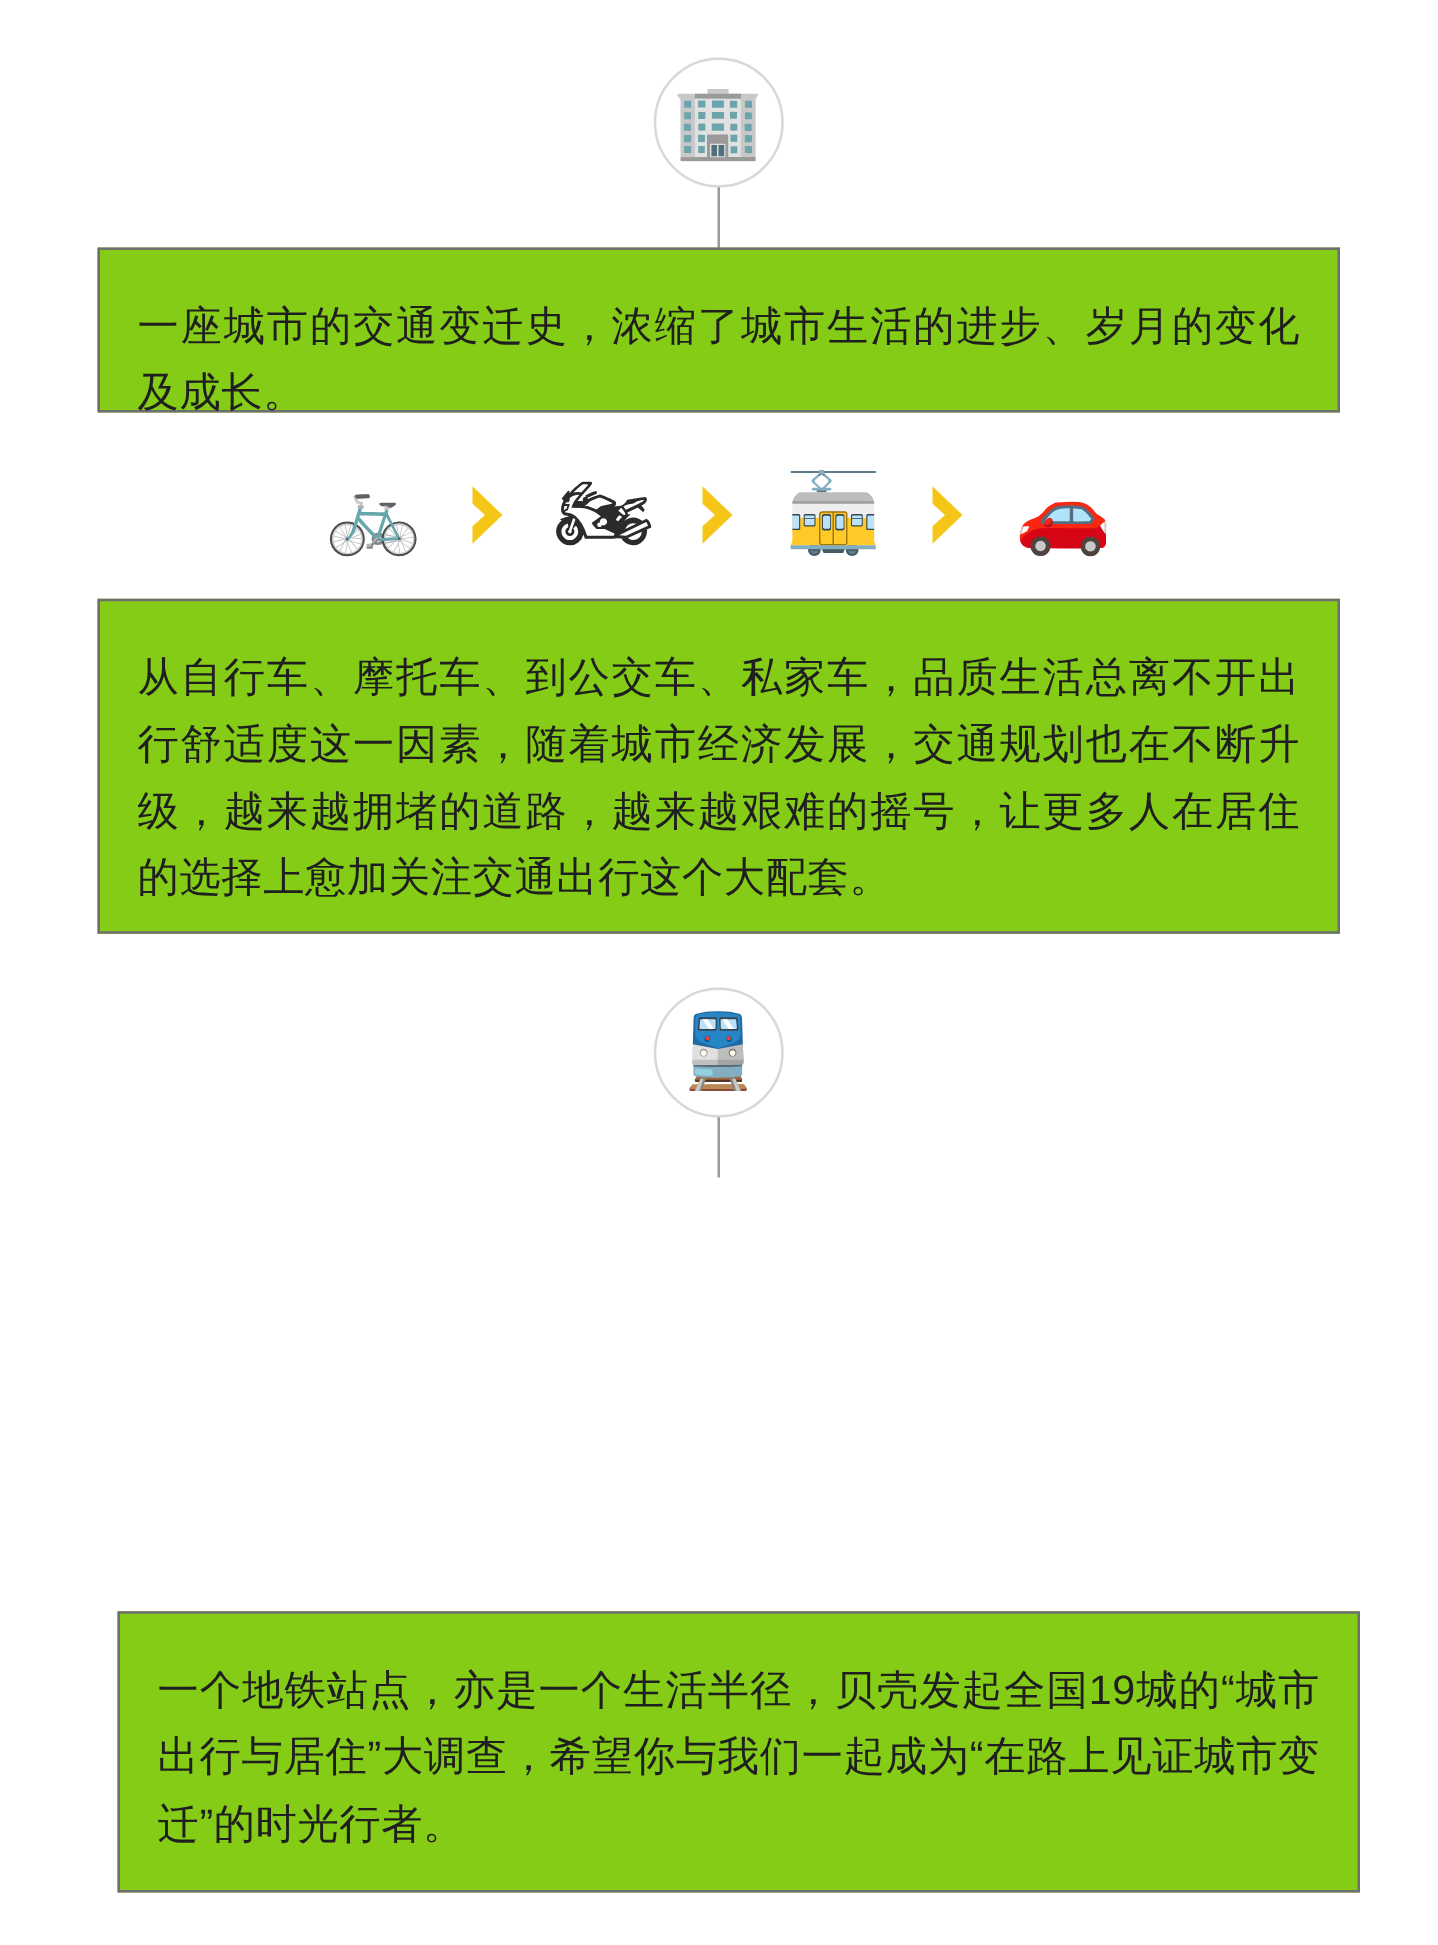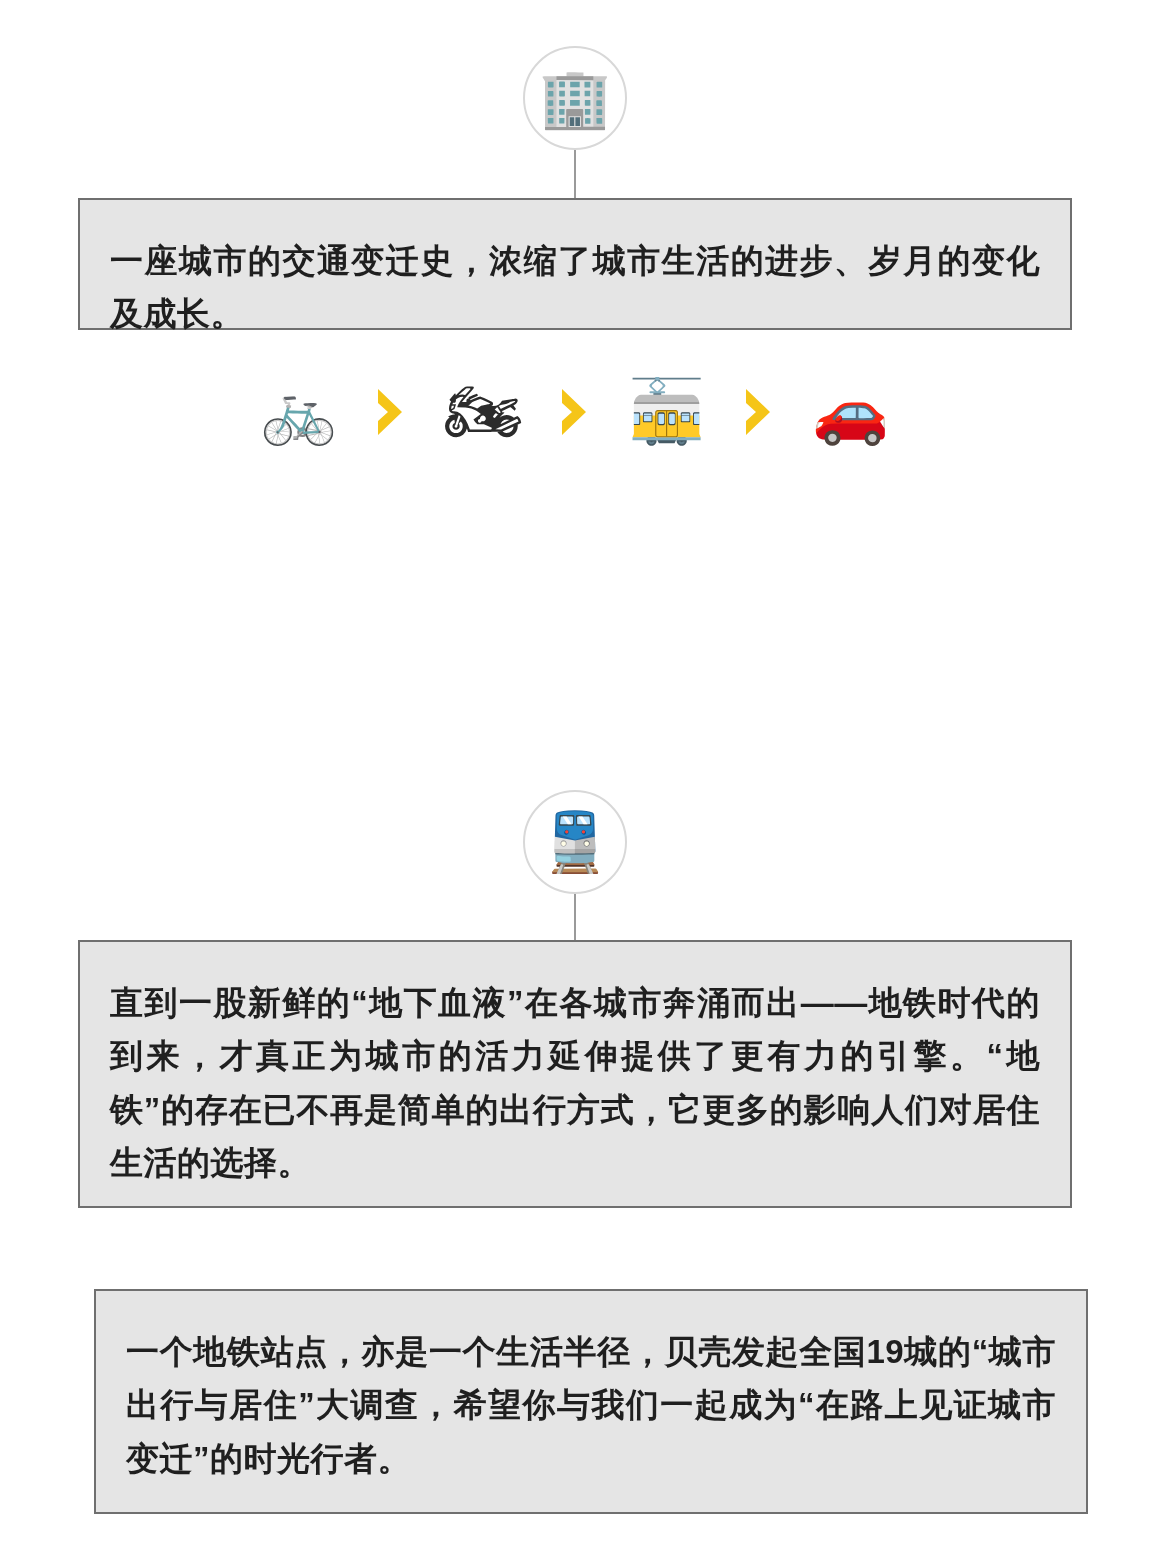--- a/index.html
+++ b/index.html
@@ -53,24 +53,23 @@
     z-index: 1;
   }
 
   
   .textbox {
     position: absolute;
     left: 78px;
     width: 994px;
     box-sizing: border-box;
     border: 2px solid #6f6f6f;
-    background: #e5e5e5;
+    background: #84cc16;
     padding: 34px 30px 30px 30px;
     z-index: 2;
-    font-weight: bold;
   }
   .textbox p {
     margin: 0;
     font-size: 33px;
     line-height: 1.62;
     letter-spacing: 0.5px;
     color: #1f1f1f;
     text-align: justify;
   }
 
@@ -133,27 +132,27 @@
     </div>
     <div class="evo-item">🚋</div>
     <div class="evo-arrow">
       <svg width="34" height="50" viewBox="0 0 34 50" aria-hidden="true">
         <path d="M4 2 L28 25 L4 48 L4 34 L14 25 L4 16 Z" fill="#f5c518"></path>
       </svg>
     </div>
     <div class="evo-item">🚗</div>
   </div>
 
+  <div class="textbox" style="top: 479px; height: 268px;">
+    <p>从自行车、摩托车、到公交车、私家车，品质生活总离不开出行舒适度这一因素，随着城市经济发展，交通规划也在不断升级，越来越拥堵的道路，越来越艰难的摇号，让更多人在居住的选择上愈加关注交通出行这个大配套。</p>
+  </div>
 
   <div class="badge" style="top: 790px;">
     <span class="glyph">🚆</span>
   </div>
   <div class="connector" style="top: 892px; height: 50px;"></div>
 
-  <div class="textbox" style="top: 940px; height: 268px;">
-    <p>直到一股新鲜的“地下血液”在各城市奔涌而出——地铁时代的到来，才真正为城市的活力延伸提供了更有力的引擎。“地铁”的存在已不再是简单的出行方式，它更多的影响人们对居住生活的选择。</p>
-  </div>
 
   <div class="textbox" style="top: 1289px; height: 225px; margin-left: 16px;">
     <p>一个地铁站点，亦是一个生活半径，贝壳发起全国19城的“城市出行与居住”大调查，希望你与我们一起成为“在路上见证城市变迁”的时光行者。</p>
   </div>
 
 </div>
 
 </body></html>

